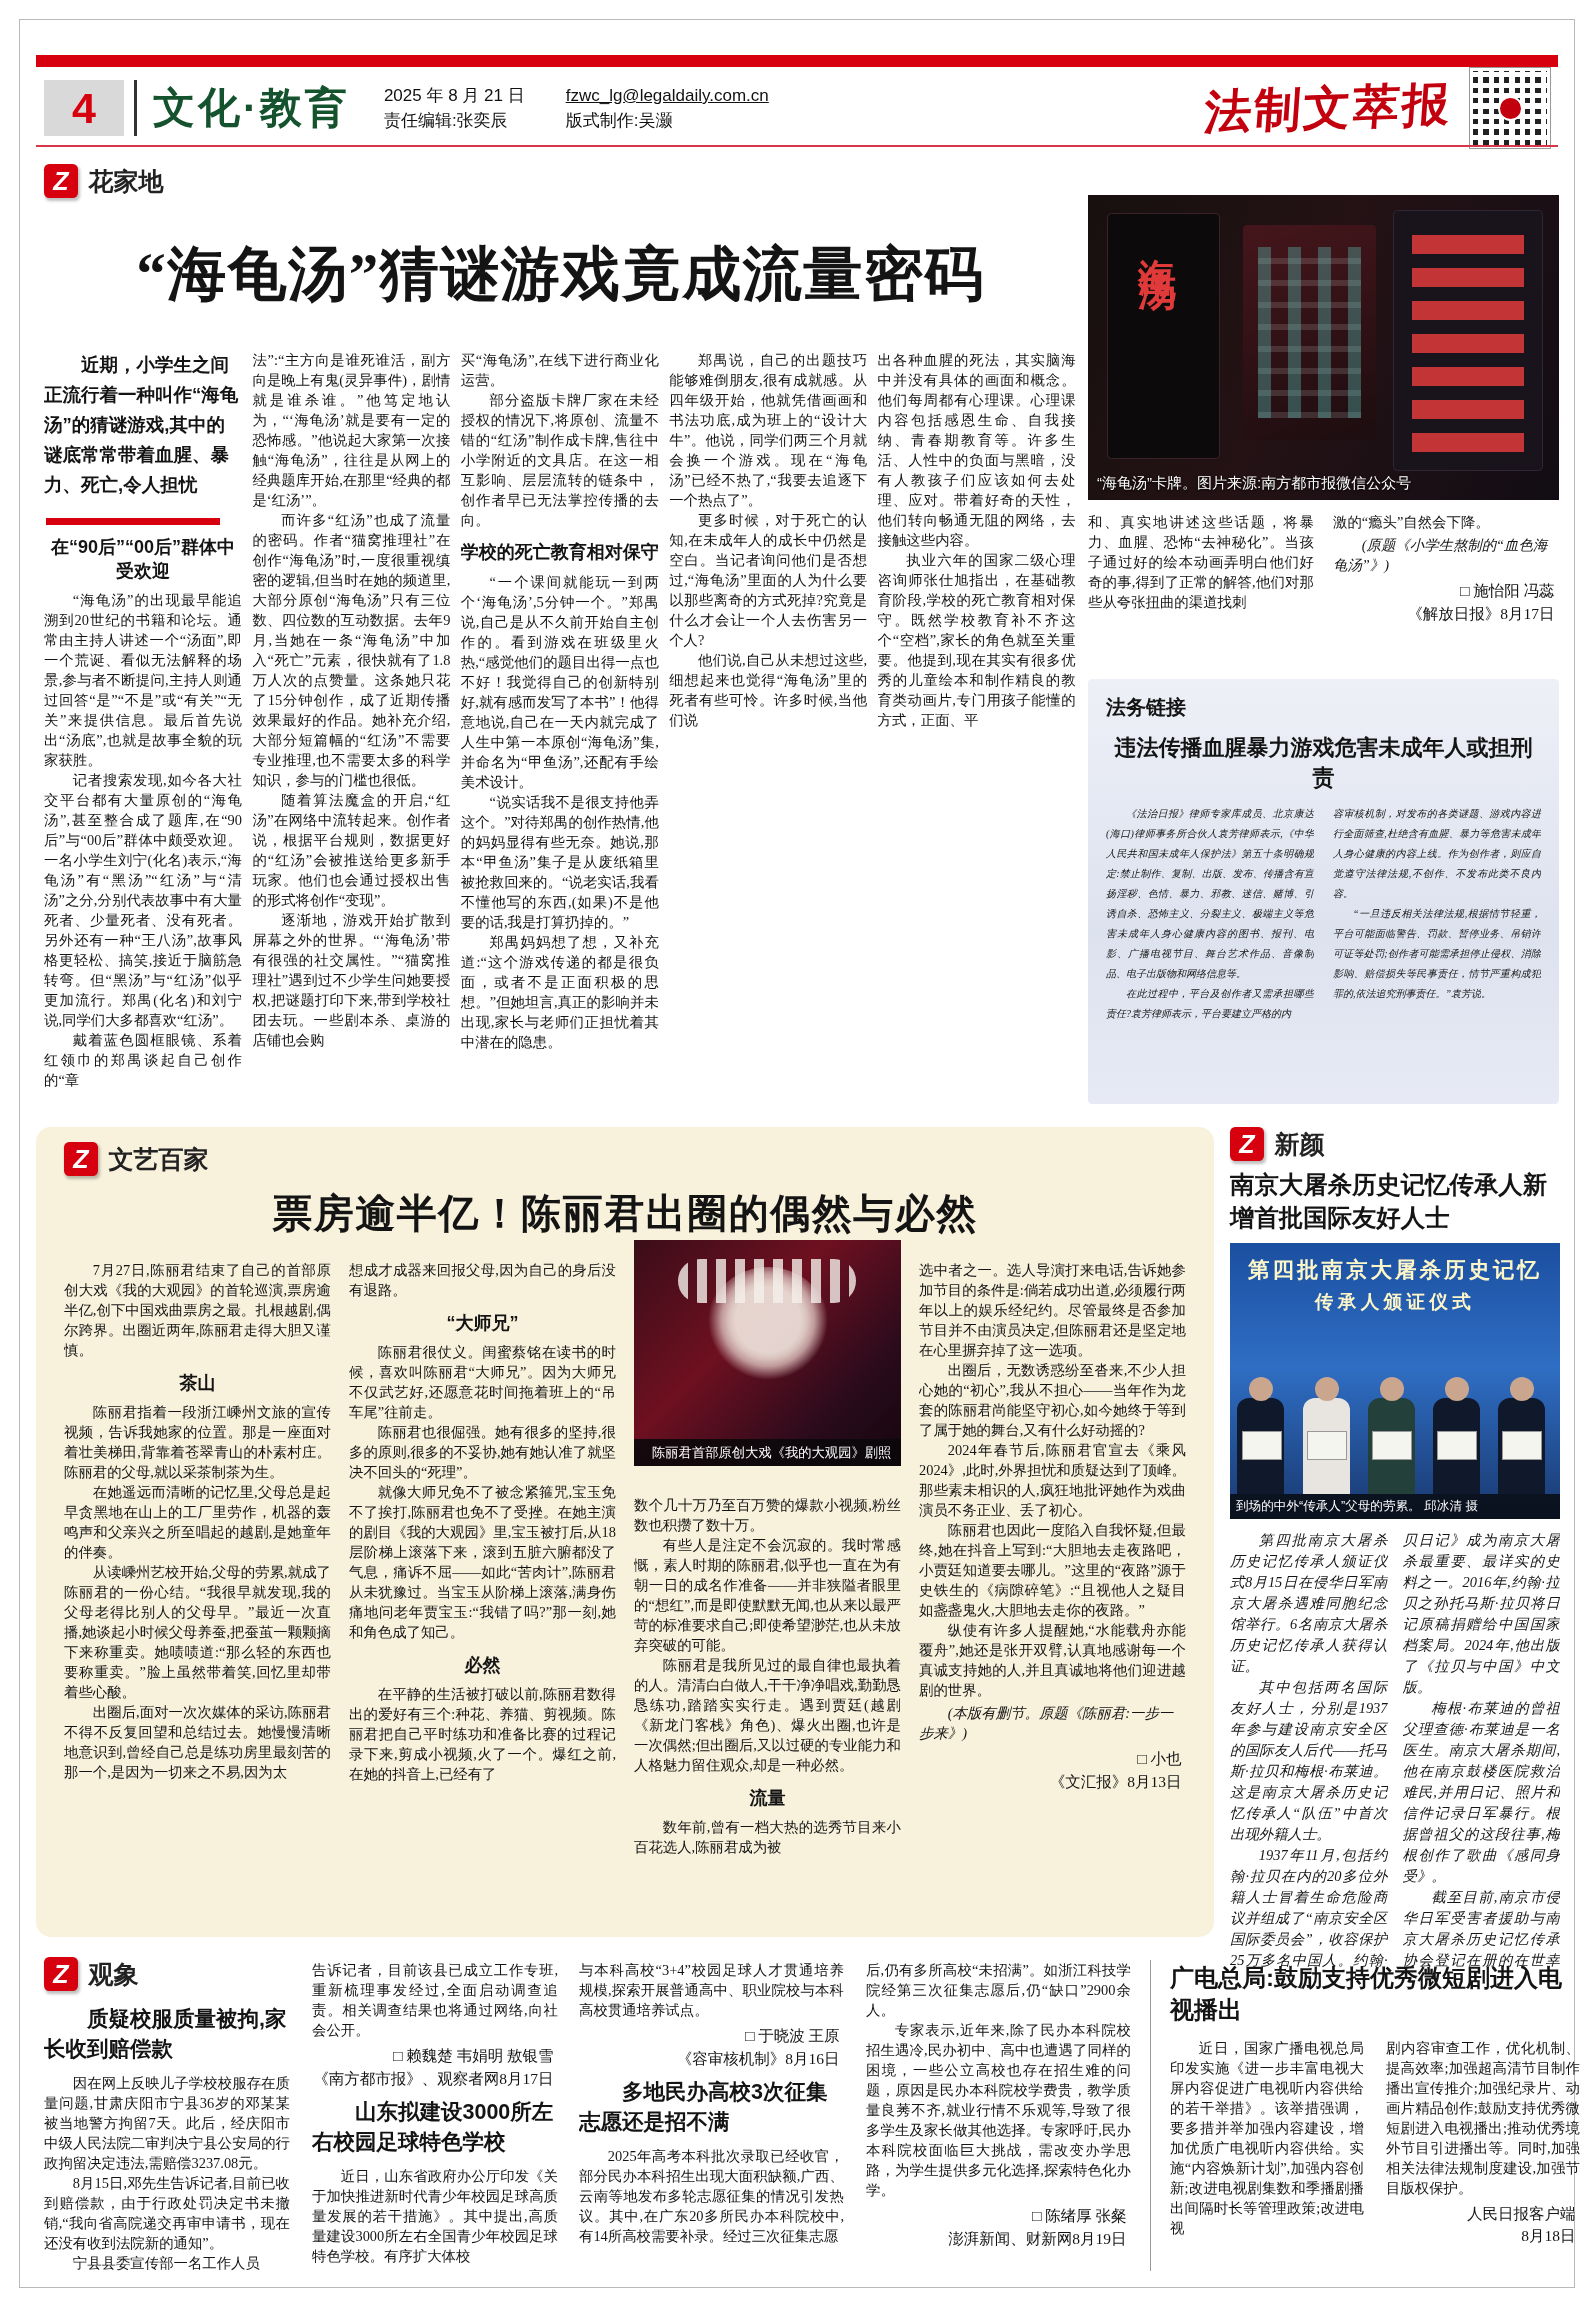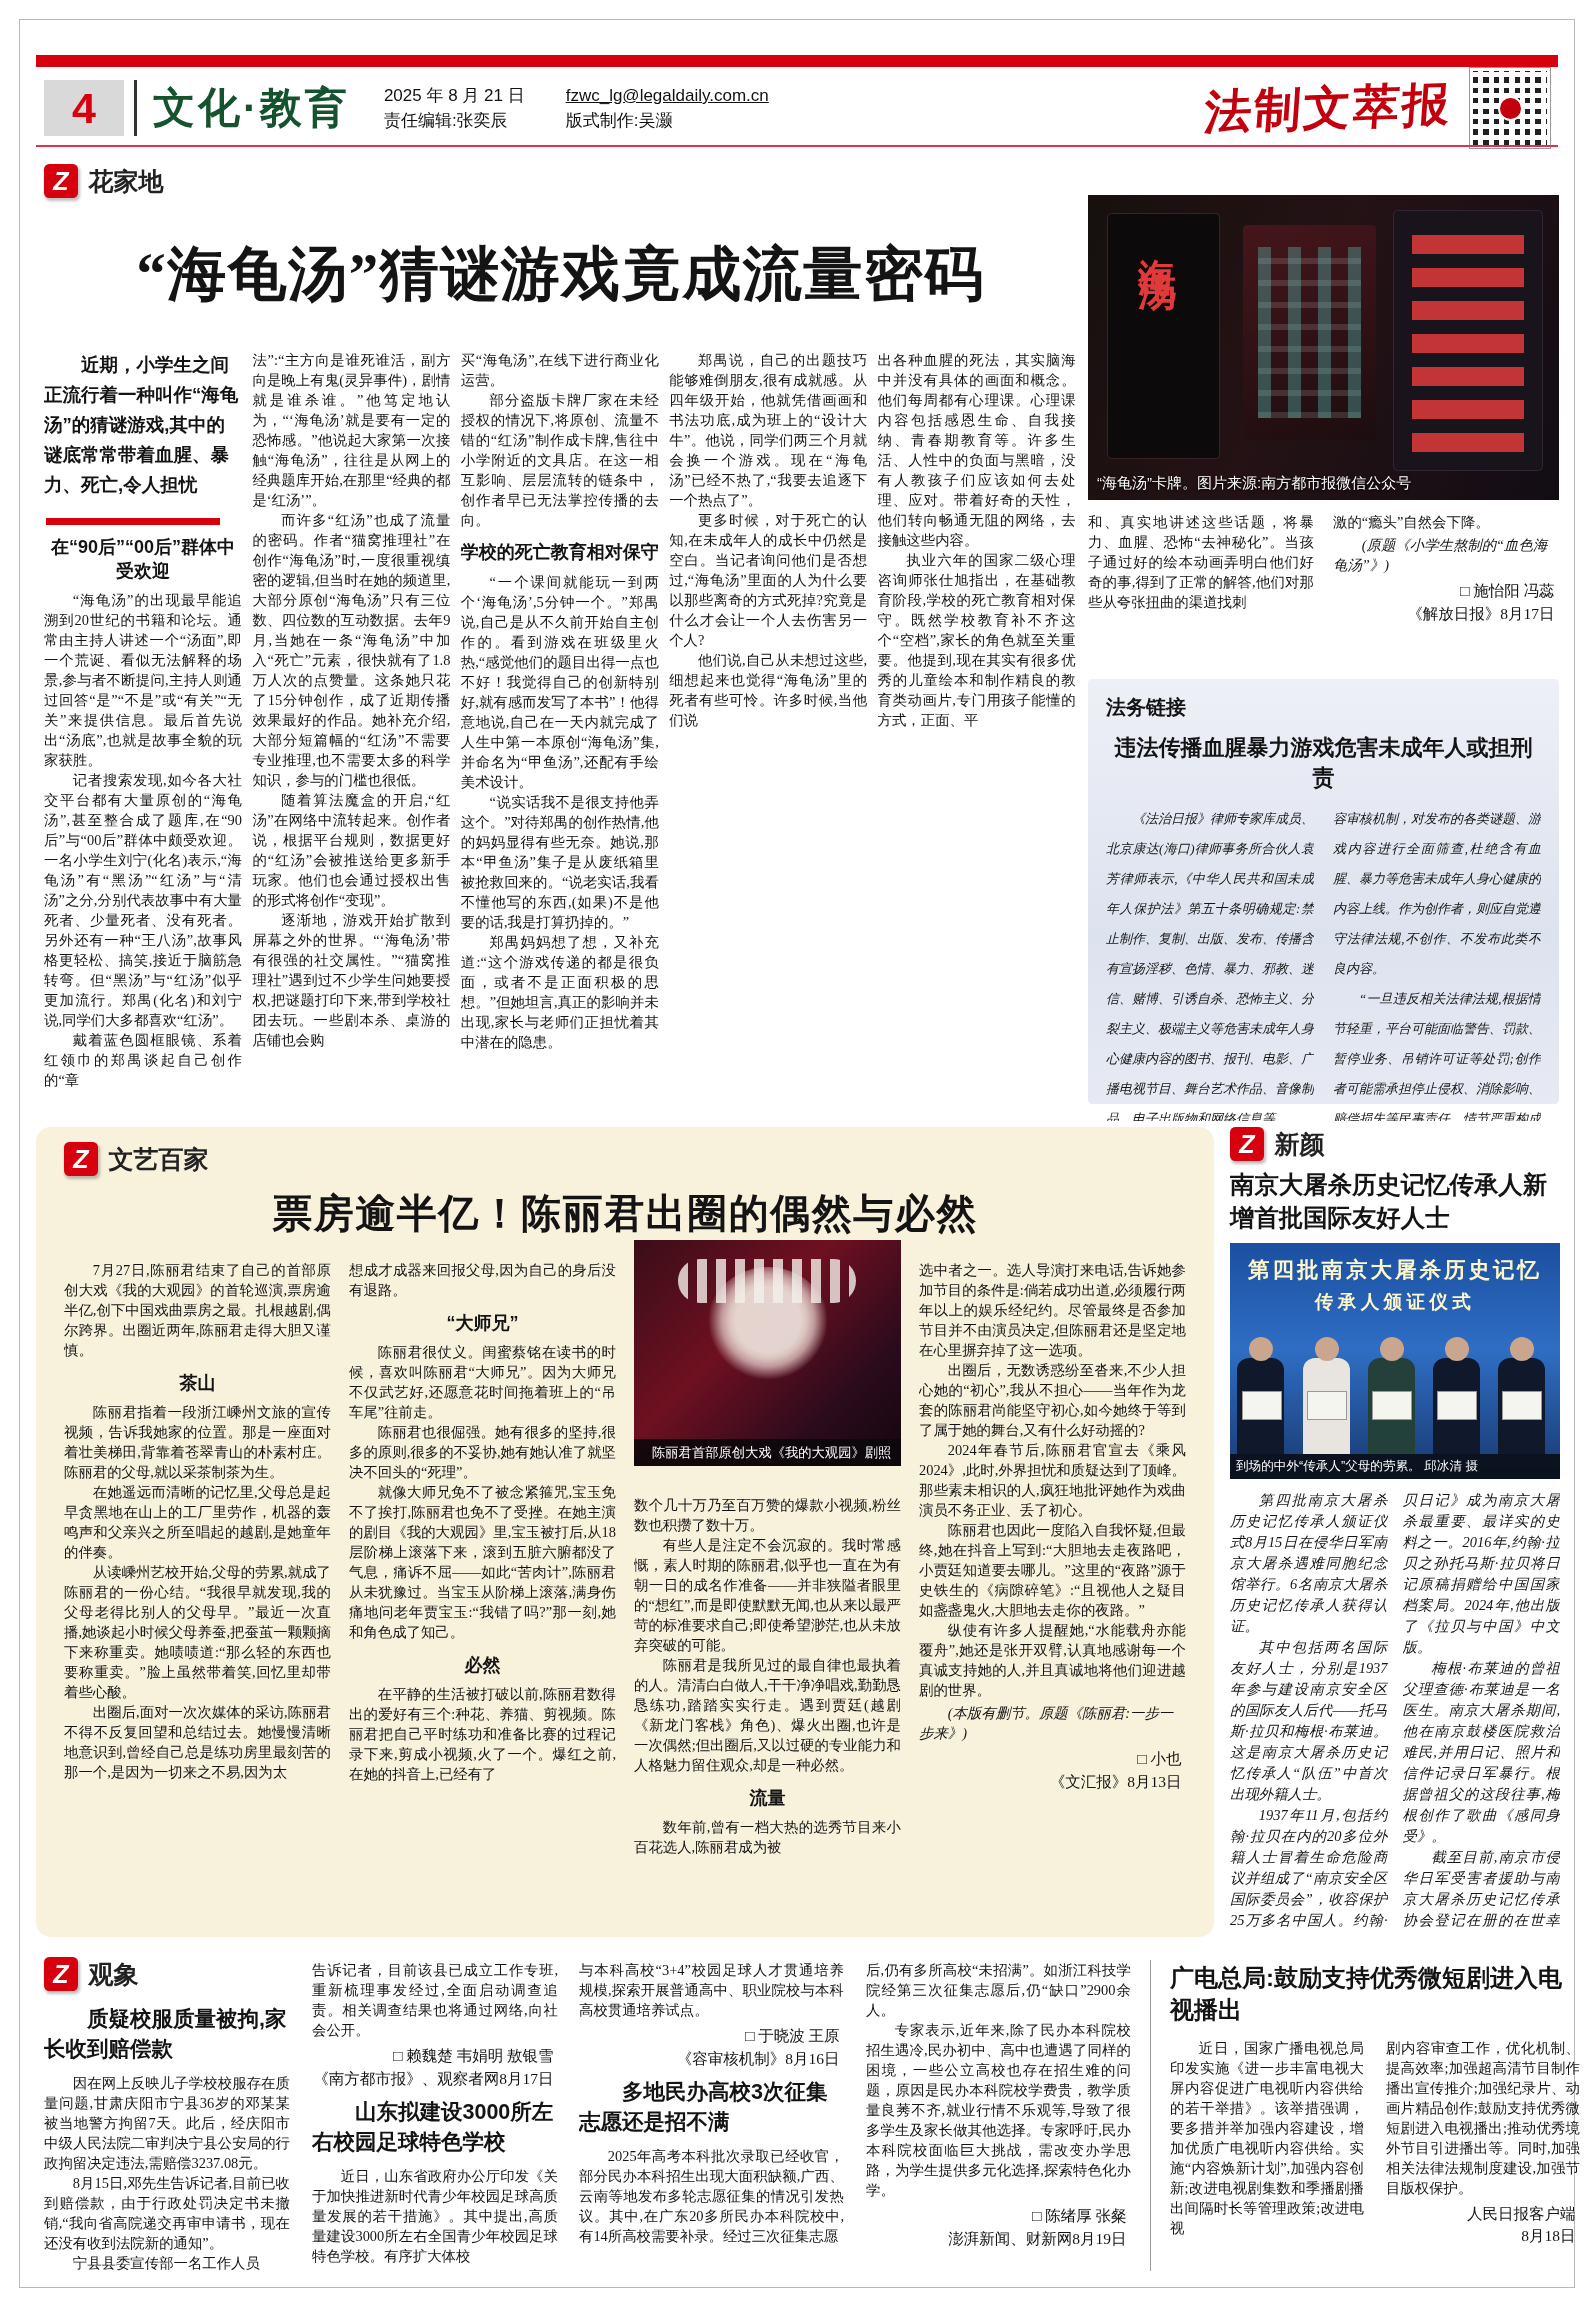--- a/index.html
+++ b/index.html
@@ -68,42 +68,42 @@
       font-family:"Liberation Sans","DejaVu Sans",sans-serif;text-shadow:0 0.7px 2.2px #000;}
   .tail-cols{margin-top:12px;gap:19px;}
   .tail-cols .col{width:226px;height:157px;}
 
   .legal-box{margin-top:10.4px;width:471px;height:425px;box-sizing:border-box;padding:15px 18px;
              background:linear-gradient(180deg,#eef0f7 0%,#dde2ef 60%,#e7eaf4 100%);border-radius:4.4px;}
   .legal-title{font-family:"Liberation Sans","DejaVu Sans",sans-serif;font-size:20px;font-weight:bold;}
   .legal-headline{font-family:"Liberation Sans","DejaVu Sans",sans-serif;font-size:22px;font-weight:bold;text-align:center;margin:12px 0 10.4px;}
   .legal-cols{gap:19px;}
   .legal-cols .col{width:208px;height:317px;}
-  .legal-cols .para{font-size:13px;line-height:30px;font-style:italic;}
+  .legal-cols .para{font-size:10px;line-height:20px;font-style:italic;}
 
   
   .arts{position:absolute;left:36px;top:1127px;width:1178px;height:810px;background:#f8f1dc;border-radius:15px;
         box-sizing:border-box;padding:15px 28px;}
   .arts-headline{font-size:40px;font-weight:900;text-align:center;margin:10.4px 0 19px;letter-spacing:1.5px;}
   .arts-cols{gap:18px;}
   .arts-cols .col{width:267px;height:663px;}
   .arts-cols .col:nth-child(3){padding-top:235px;box-sizing:border-box;}
   .stage-photo{position:absolute;left:598px;top:113px;width:267px;height:226px;margin:0;
       background:linear-gradient(135deg,#3a0d18 0%,#6e1020 40%,#2a0b1c 75%,#14060d 100%);overflow:hidden;}
   .stage-photo::before{content:"";position:absolute;left:71px;top:27px;width:126px;height:126px;border-radius:50%;
       background:radial-gradient(circle at 50% 42%,#f3e9e2 0 34%,#e8d8cf 40%,#caa 48%,transparent 62%);opacity:.9;}
   .stage-photo::after{content:"";position:absolute;left:44px;top:19px;width:178px;height:44px;
       background:repeating-linear-gradient(90deg,#f5f0ea 0 10.4px,transparent 10.4px 19px);opacity:.8;border-radius:22px;}
   .stage-caption{position:absolute;left:0;right:0;bottom:0;height:27px;background:rgba(10,8,10,.88);color:#fff;
       font-family:"Liberation Sans","DejaVu Sans",sans-serif;font-size:13.3px;display:flex;align-items:center;padding-left:18px;}
 
   
   .heritage{position:absolute;left:1230px;top:1127px;width:330px;height:810px;}
   .heritage-headline{font-family:"Liberation Sans","DejaVu Sans",sans-serif;font-size:24.4px;font-weight:bold;line-height:33px;margin:7.4px 0 9px;}
-  .cert-photo{position:relative;width:330px;height:236px;margin:0;
+  .cert-photo{position:relative;width:330px;height:276px;margin:0;
       background:linear-gradient(180deg,#1b4fa0 0%,#2f6ec4 45%,#19386f 100%);overflow:hidden;}
   .cert-banner{position:absolute;left:0;right:0;top:12px;text-align:center;color:#fdf6c8;
       font-family:"Liberation Serif",serif;font-weight:bold;}
   .cert-banner .l1{font-size:21.5px;letter-spacing:3px;}
   .cert-banner .l2{font-size:18.5px;letter-spacing:4.4px;margin-top:4.4px;}
   .person{position:absolute;bottom:25px;width:47px;height:96px;background:#10182b;border-radius:12px 12px 0 0;}
   .person::before{content:"";position:absolute;left:12px;top:-21px;width:24px;height:24px;border-radius:50%;background:#caa68e;}
   .person::after{content:"";position:absolute;left:4.4px;top:33px;width:38px;height:27px;background:#f5f5f0;border:0.7px solid #999;}
   .p1{left:7.4px;} .p2{left:73px;background:#e8e4df;} .p3{left:138px;background:#23403a;} .p4{left:203px;} .p5{left:268px;}
   .cert-caption{position:absolute;left:0;right:0;bottom:0;height:25px;background:rgba(8,10,16,.85);color:#fff;

